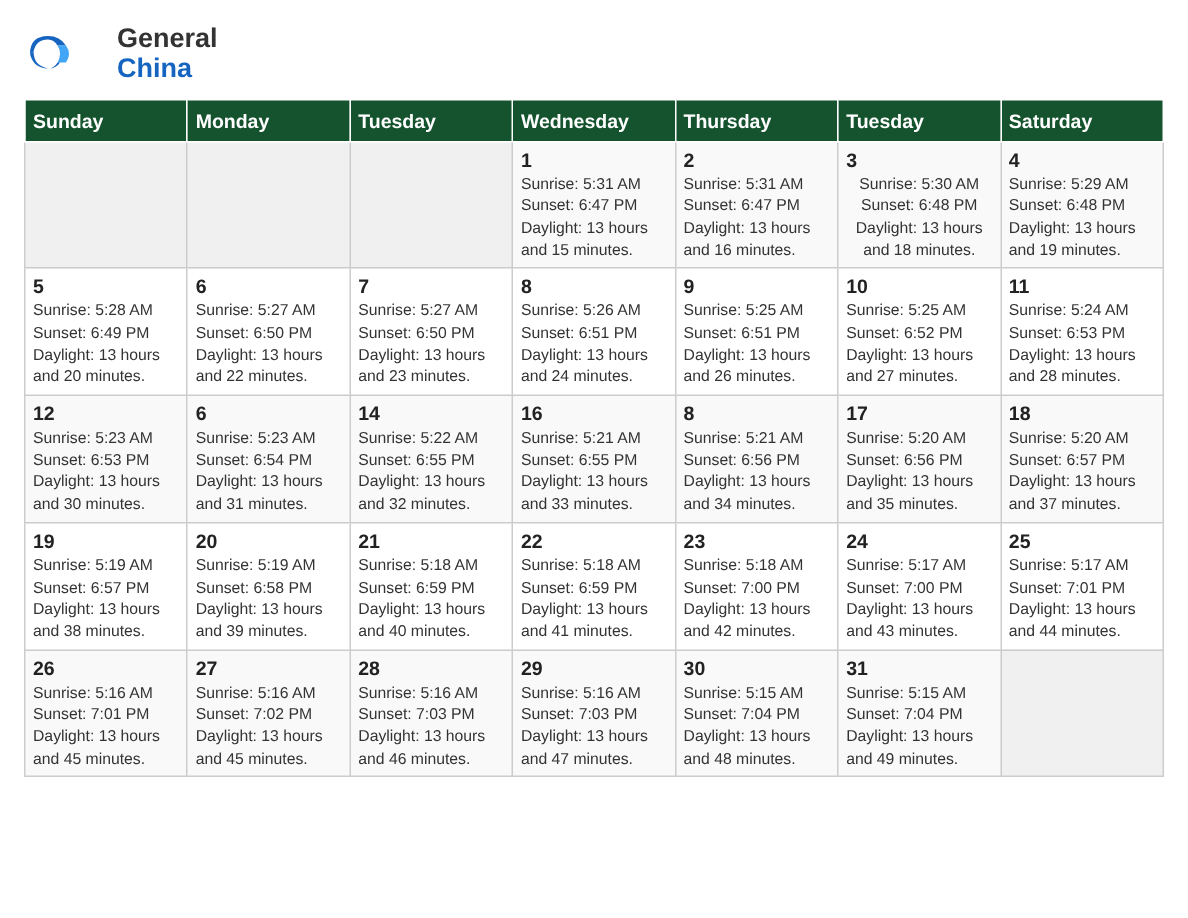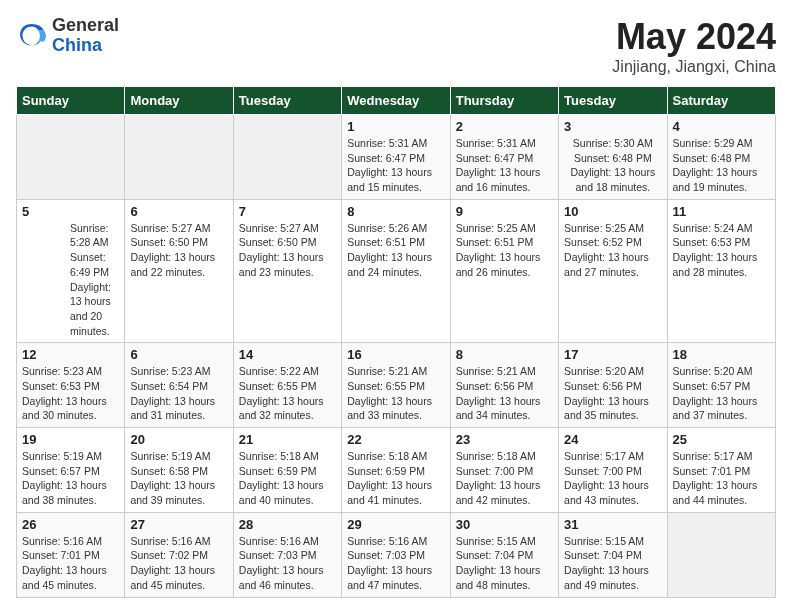--- a/index.html
+++ b/index.html
@@ -17,20 +17,21 @@
       margin-bottom: 10px;
     }
     .logo {
       display: flex;
       align-items: center;
     }
     .logo-text {
       display: flex;
       flex-direction: column;
       line-height: 1.1;
+      margin-left: 26px;
     }
     .logo-general {
       font-size: 18px;
       font-weight: bold;
       color: #333;
     }
     .logo-blue {
       font-size: 18px;
       font-weight: bold;
       color: #1565c0;
@@ -100,24 +101,20 @@
     <svg class="logo-icon" viewBox="0 0 40 40">
       <path d="M5 20 Q5 5 20 5 Q30 5 35 13 L28 13 Q25 8 20 8 Q10 8 8 18 Z" fill="#1565c0"></path>
       <path d="M35 13 L28 13 Q32 20 28 27 L35 27 Q40 20 35 13 Z" fill="#42a5f5"></path>
       <path d="M5 20 L8 18 Q8 30 20 32 Q27 32 30 27 L28 27 Q25 32 20 32 Q8 32 5 20 Z" fill="#1565c0"></path>
     </svg>
     <div class="logo-text">
       <span class="logo-general">General</span>
       <span class="logo-blue">China</span>
     </div>
   </div>
-  <div class="title-area">
-    <div class="cal-title">May 2024</div>
-    <div class="cal-subtitle">Jinjiang, Jiangxi, China</div>
-  </div>
 </div>
 
 <table>
   <thead>
     <tr>
     <th>Sunday</th>
         <th>Monday</th>
         <th>Tuesday</th>
         <th>Wednesday</th>
         <th>Thursday</th>
@@ -151,21 +148,21 @@
         <td>
           <div class="day-num">4</div>
           <div class="day-info" style="white-space: pre-line;">Sunrise: 5:29 AM
 Sunset: 6:48 PM
 Daylight: 13 hours and 19 minutes.</div>
         </td>
       </tr>
       <tr>
         <td>
           <div class="day-num">5</div>
-          <div class="day-info" style="white-space: pre-line; margin-left: 48px;">Sunrise: 5:28 AM
+          <div class="day-info" style="white-space: pre-line;">Sunrise: 5:28 AM
 Sunset: 6:49 PM
 Daylight: 13 hours and 20 minutes.</div>
         </td>
         <td>
           <div class="day-num">6</div>
           <div class="day-info" style="white-space: pre-line;">Sunrise: 5:27 AM
 Sunset: 6:50 PM
 Daylight: 13 hours and 22 minutes.</div>
         </td>
         <td>

